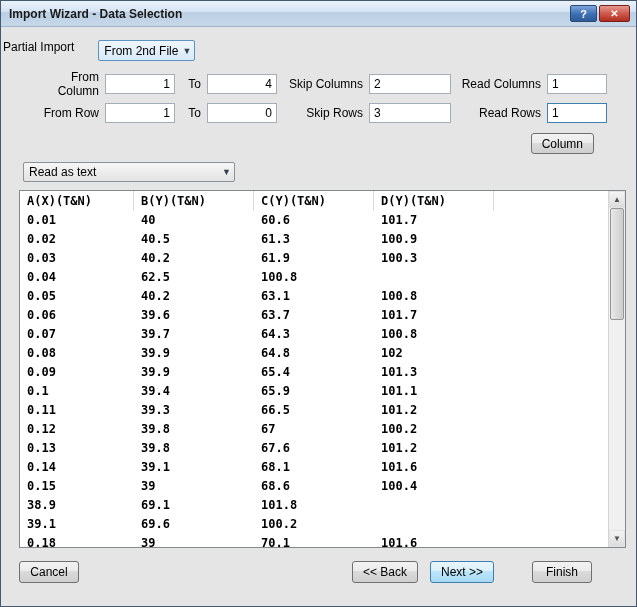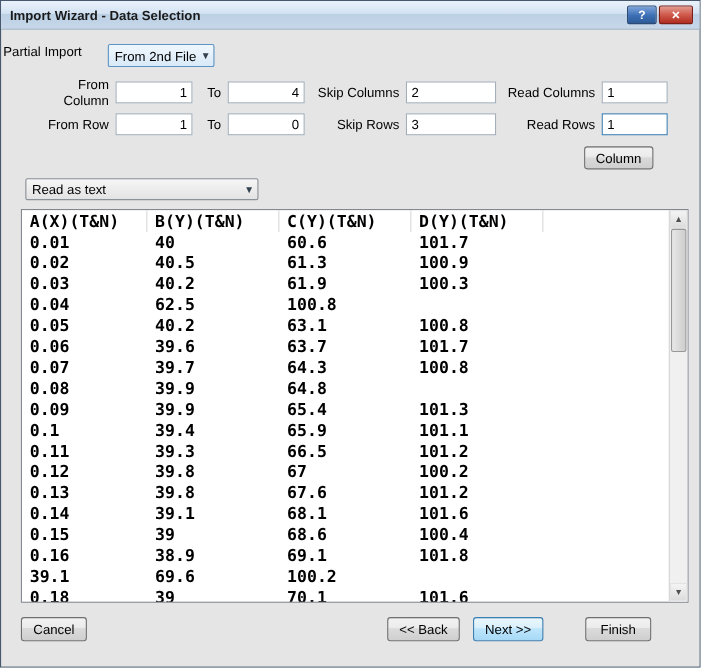--- a/index.html
+++ b/index.html
@@ -106,21 +106,21 @@
 
   
   .table-wrap {
     margin: 8px 10px 0 18px;
     height: 358px;
     border: 1px solid #828790;
     background: #fff;
     display: flex;
     overflow: hidden;
   }
-  .grid { flex: 1; overflow: hidden; font-family: "DejaVu Sans Mono", monospace; font-weight: bold; font-size: 15px; }
+  .grid { flex: 1; overflow: hidden; font-family: "DejaVu Sans Mono", monospace; font-weight: bold; font-size: 12px; }
   .thead { height: 20px; display: flex; }
   .th {
     flex: 0 0 120px; width: 120px; line-height: 20px; padding-left: 7px;
     border-right: 1px solid #d9d9d9; overflow: hidden; white-space: nowrap;
     cursor: default;
   }
   .th:first-child { flex: 0 0 114px; width: 114px; }
   .th.filler { flex: 1 1 auto; width: auto; border-right: none; }
   .tr { height: 19px; display: flex; }
   .td {
@@ -265,20 +265,21 @@
           <div class="tr">
             <div class="td">0.07</div>
             <div class="td">39.7</div>
             <div class="td">64.3</div>
             <div class="td">100.8</div>
           </div>
           <div class="tr">
             <div class="td">0.08</div>
             <div class="td">39.9</div>
             <div class="td">64.8</div>
+            <div class="td">102</div>
           </div>
           <div class="tr">
             <div class="td">0.09</div>
             <div class="td">39.9</div>
             <div class="td">65.4</div>
             <div class="td">101.3</div>
           </div>
           <div class="tr">
             <div class="td">0.1</div>
             <div class="td">39.4</div>
@@ -309,21 +310,20 @@
             <div class="td">68.1</div>
             <div class="td">101.6</div>
           </div>
           <div class="tr">
             <div class="td">0.15</div>
             <div class="td">39</div>
             <div class="td">68.6</div>
             <div class="td">100.4</div>
           </div>
           <div class="tr">
-            <div class="td">0.16</div>
             <div class="td">38.9</div>
             <div class="td">69.1</div>
             <div class="td">101.8</div>
           </div>
           <div class="tr">
             <div class="td">39.1</div>
             <div class="td">69.6</div>
             <div class="td">100.2</div>
           </div>
           <div class="tr">

